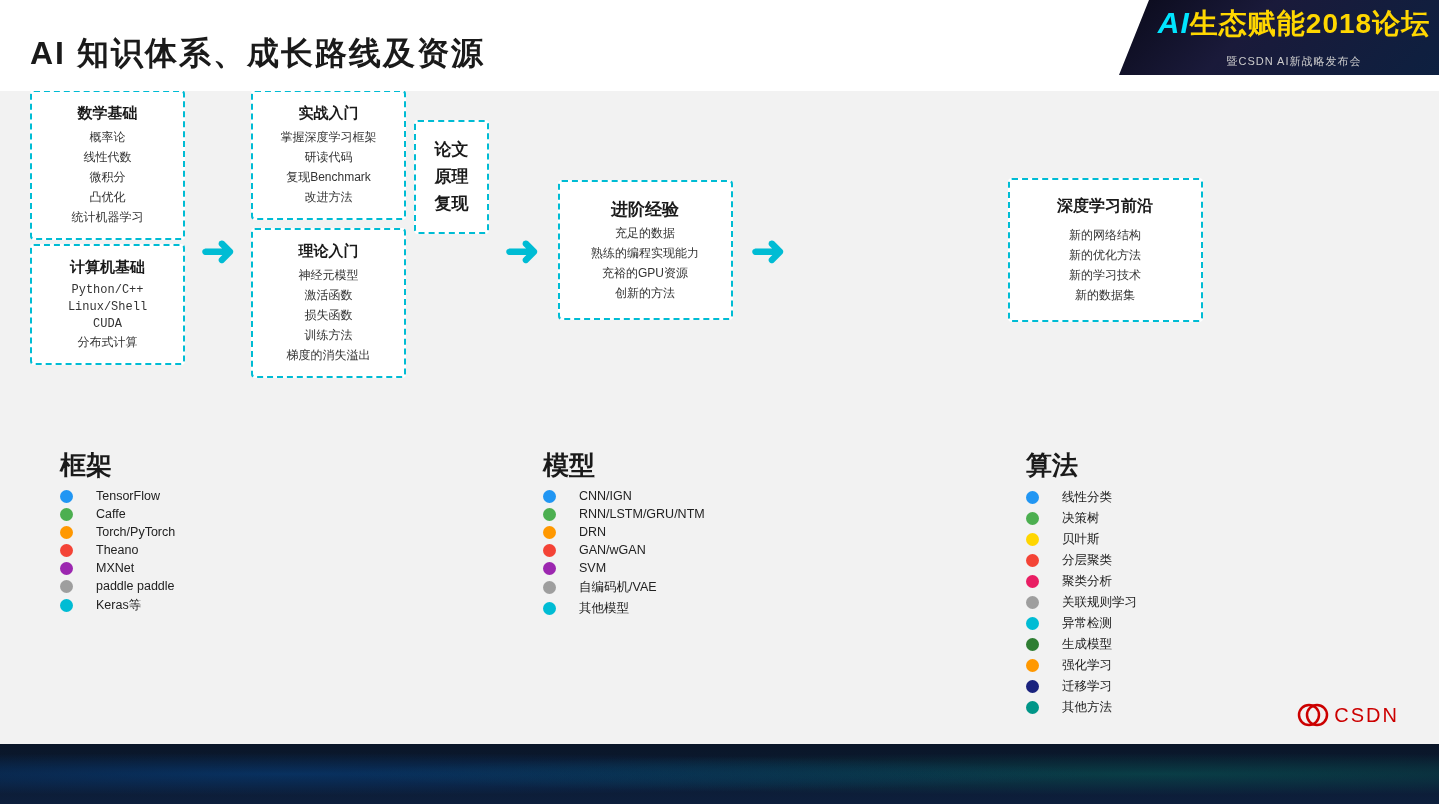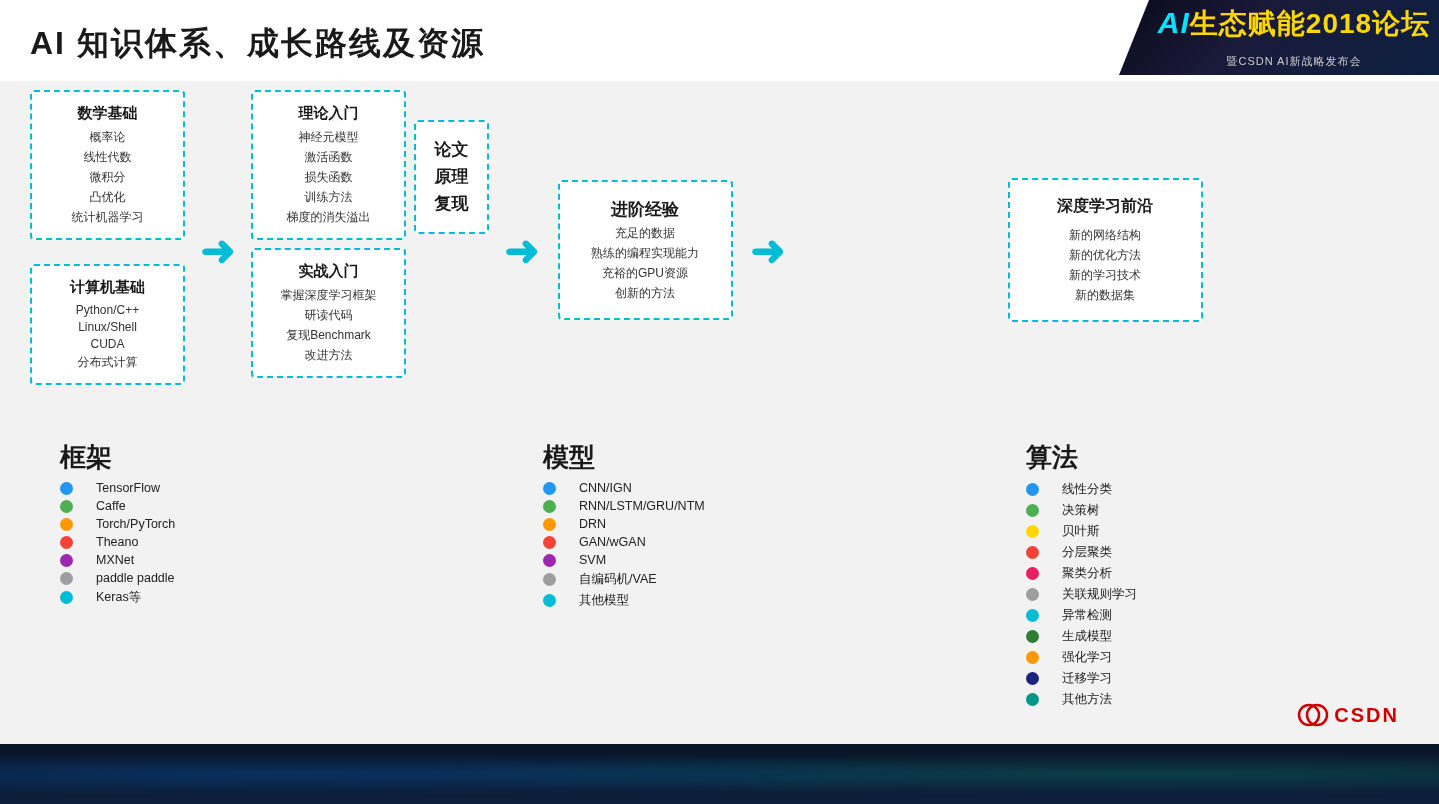--- a/index.html
+++ b/index.html
@@ -27,21 +27,21 @@
       position: absolute;
       top: 0; left: 0; right: 0; bottom: 0;
       background: 
         radial-gradient(ellipse at 20% 50%, rgba(0,100,200,0.3) 0%, transparent 50%),
         radial-gradient(ellipse at 80% 50%, rgba(0,200,150,0.2) 0%, transparent 50%);
     }
 
     
     .header {
       position: absolute;
-      top: 6px;
+      top: 16px;
       left: 0;
       right: 0;
       height: 75px;
       background: #ffffff;
       display: flex;
       align-items: center;
       padding: 0 30px;
       z-index: 10;
     }
 
@@ -128,23 +128,24 @@
       display: flex;
       align-items: flex-start;
       gap: 8px;
       height: 350px;
     }
 
     
     .col-foundations {
       display: flex;
       flex-direction: column;
-      gap: 24px;
+      gap: 4px;
       width: 155px;
       flex-shrink: 0;
+      font-family: Liberation Mono, monospace;
     }
 
     
     .col-arrow {
       display: flex;
       align-items: center;
       justify-content: center;
       height: 320px;
       width: 50px;
       flex-shrink: 0;
@@ -228,20 +229,21 @@
 
     .dbox-item {
       font-size: 12px;
       color: #333;
       text-align: right;
     }
 
     
     .legends-area {
       display: flex;
+      margin-top: 8px;
       gap: 0;
     }
 
     .legend-col {
       flex: 1;
       display: flex;
       flex-direction: column;
       align-items: flex-start;
       padding: 0 10px;
     }
@@ -317,37 +319,37 @@
       </div>
     </div>
 
     <div class="col-arrow">
       <span style="font-size:42px;color:#00bcd4;font-weight:bold;">➜</span>
     </div>
 
     <div class="col-theory">
 
       <div class="dbox" style="flex:1;">
+        <div class="dbox-title">实战入门</div>
+        <div class="dbox-items">
+          <div class="dbox-item">掌握深度学习框架</div>
+          <div class="dbox-item">研读代码</div>
+          <div class="dbox-item">复现Benchmark</div>
+          <div class="dbox-item">改进方法</div>
+        </div>
+      </div>
+
+      <div class="dbox" style="flex:1;">
         <div class="dbox-title">理论入门</div>
         <div class="dbox-items">
           <div class="dbox-item">神经元模型</div>
           <div class="dbox-item">激活函数</div>
           <div class="dbox-item">损失函数</div>
           <div class="dbox-item">训练方法</div>
           <div class="dbox-item">梯度的消失溢出</div>
-        </div>
-      </div>
-
-      <div class="dbox" style="flex:1;">
-        <div class="dbox-title">实战入门</div>
-        <div class="dbox-items">
-          <div class="dbox-item">掌握深度学习框架</div>
-          <div class="dbox-item">研读代码</div>
-          <div class="dbox-item">复现Benchmark</div>
-          <div class="dbox-item">改进方法</div>
         </div>
       </div>
     </div>
 
     <div style="display:flex;flex-direction:column;align-items:center;justify-content:flex-start;padding-top:30px;flex-shrink:0;">
       <div class="dbox" style="width:75px;padding:14px 10px;text-align:center;">
         <div style="font-size:17px;font-weight:bold;color:#1a1a1a;line-height:1.6;">论文<br>原理<br>复现</div>
       </div>
     </div>
 
@@ -510,15 +512,15 @@
 </div>
 
 <div class="bg-bottom">
 
   <div style="position:absolute;right:40px;top:-45px;display:flex;align-items:center;gap:5px;">
 
     <svg width="32" height="32" viewBox="0 0 32 32">
       <circle cx="12" cy="16" r="10" fill="none" stroke="#cc0000" stroke-width="2.5"></circle>
       <circle cx="20" cy="16" r="10" fill="none" stroke="#cc0000" stroke-width="2.5"></circle>
     </svg>
-    <span style="font-size:20px;font-weight:700;color:#cc0000;letter-spacing:2px;">CSDN</span>
+    <span style="font-size:20px;font-weight:400;color:#cc0000;letter-spacing:2px;">CSDN</span>
   </div>
 </div>
 
 </body></html>

